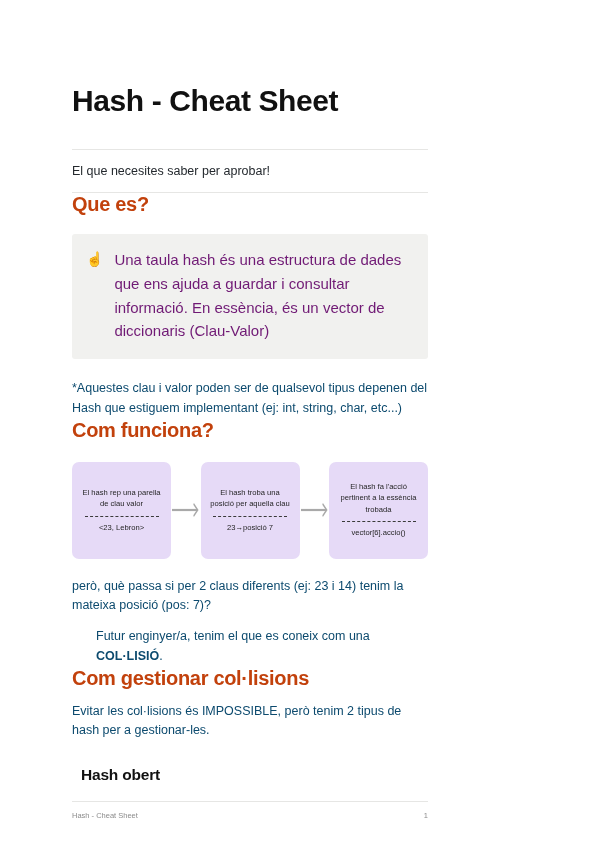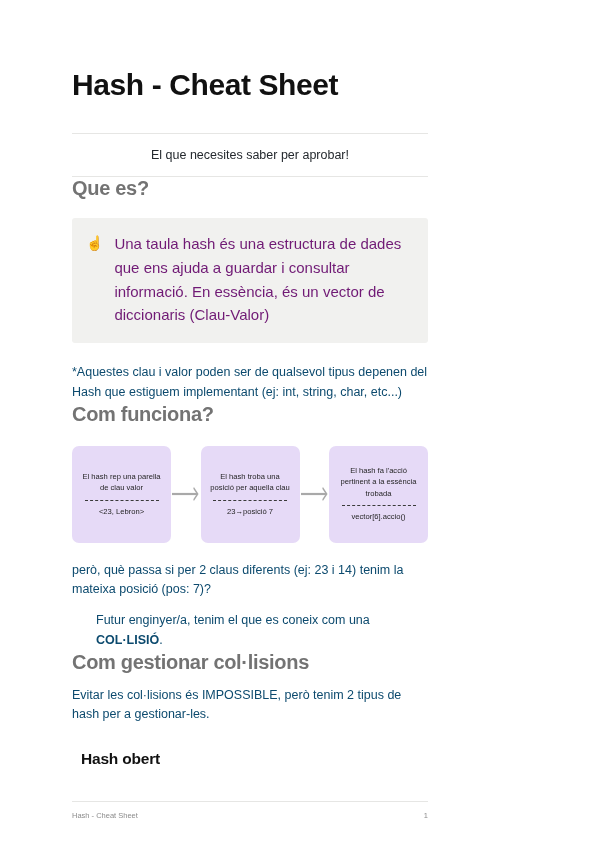--- a/index.html
+++ b/index.html
@@ -16,55 +16,54 @@
     position: relative;
     overflow: hidden;
   }
 
   .page {
     position: absolute;
     left: 0; top: 0;
     width: 500px;
     height: 848px;
     box-sizing: border-box;
-    padding: 0 72px;
+    padding: 16px 72px;
   }
 
   .doc-title {
     font-size: 30px;
     font-weight: bold;
     letter-spacing: -0.4px;
     line-height: 1.15;
     margin: 0;
     padding-top: 68px;
     color: #111111;
   }
 
   .rule {
     height: 1px;
     background: #e6e6e4;
     width: 100%;
   }
 
   .subtitle-block {
     margin-top: 30px;
-    text-align: center;
   }
   .subtitle {
     font-size: 12.5px;
     line-height: 1.5;
     color: #24292e;
     padding: 12px 0 12px 0;
   }
 
   h2.section {
     font-size: 20px;
     font-weight: bold;
     letter-spacing: -0.3px;
-    color: #737373;
+    color: #c2410c;
     margin: 0;
     padding: 0;
   }
   .sec-ques { margin-top: 32px; }
   .sec-com  { margin-top: 32px; }
   .sec-gest { margin-top: 30px; }
 
   h3.subsection {
     font-size: 15.5px;
     font-weight: bold;

